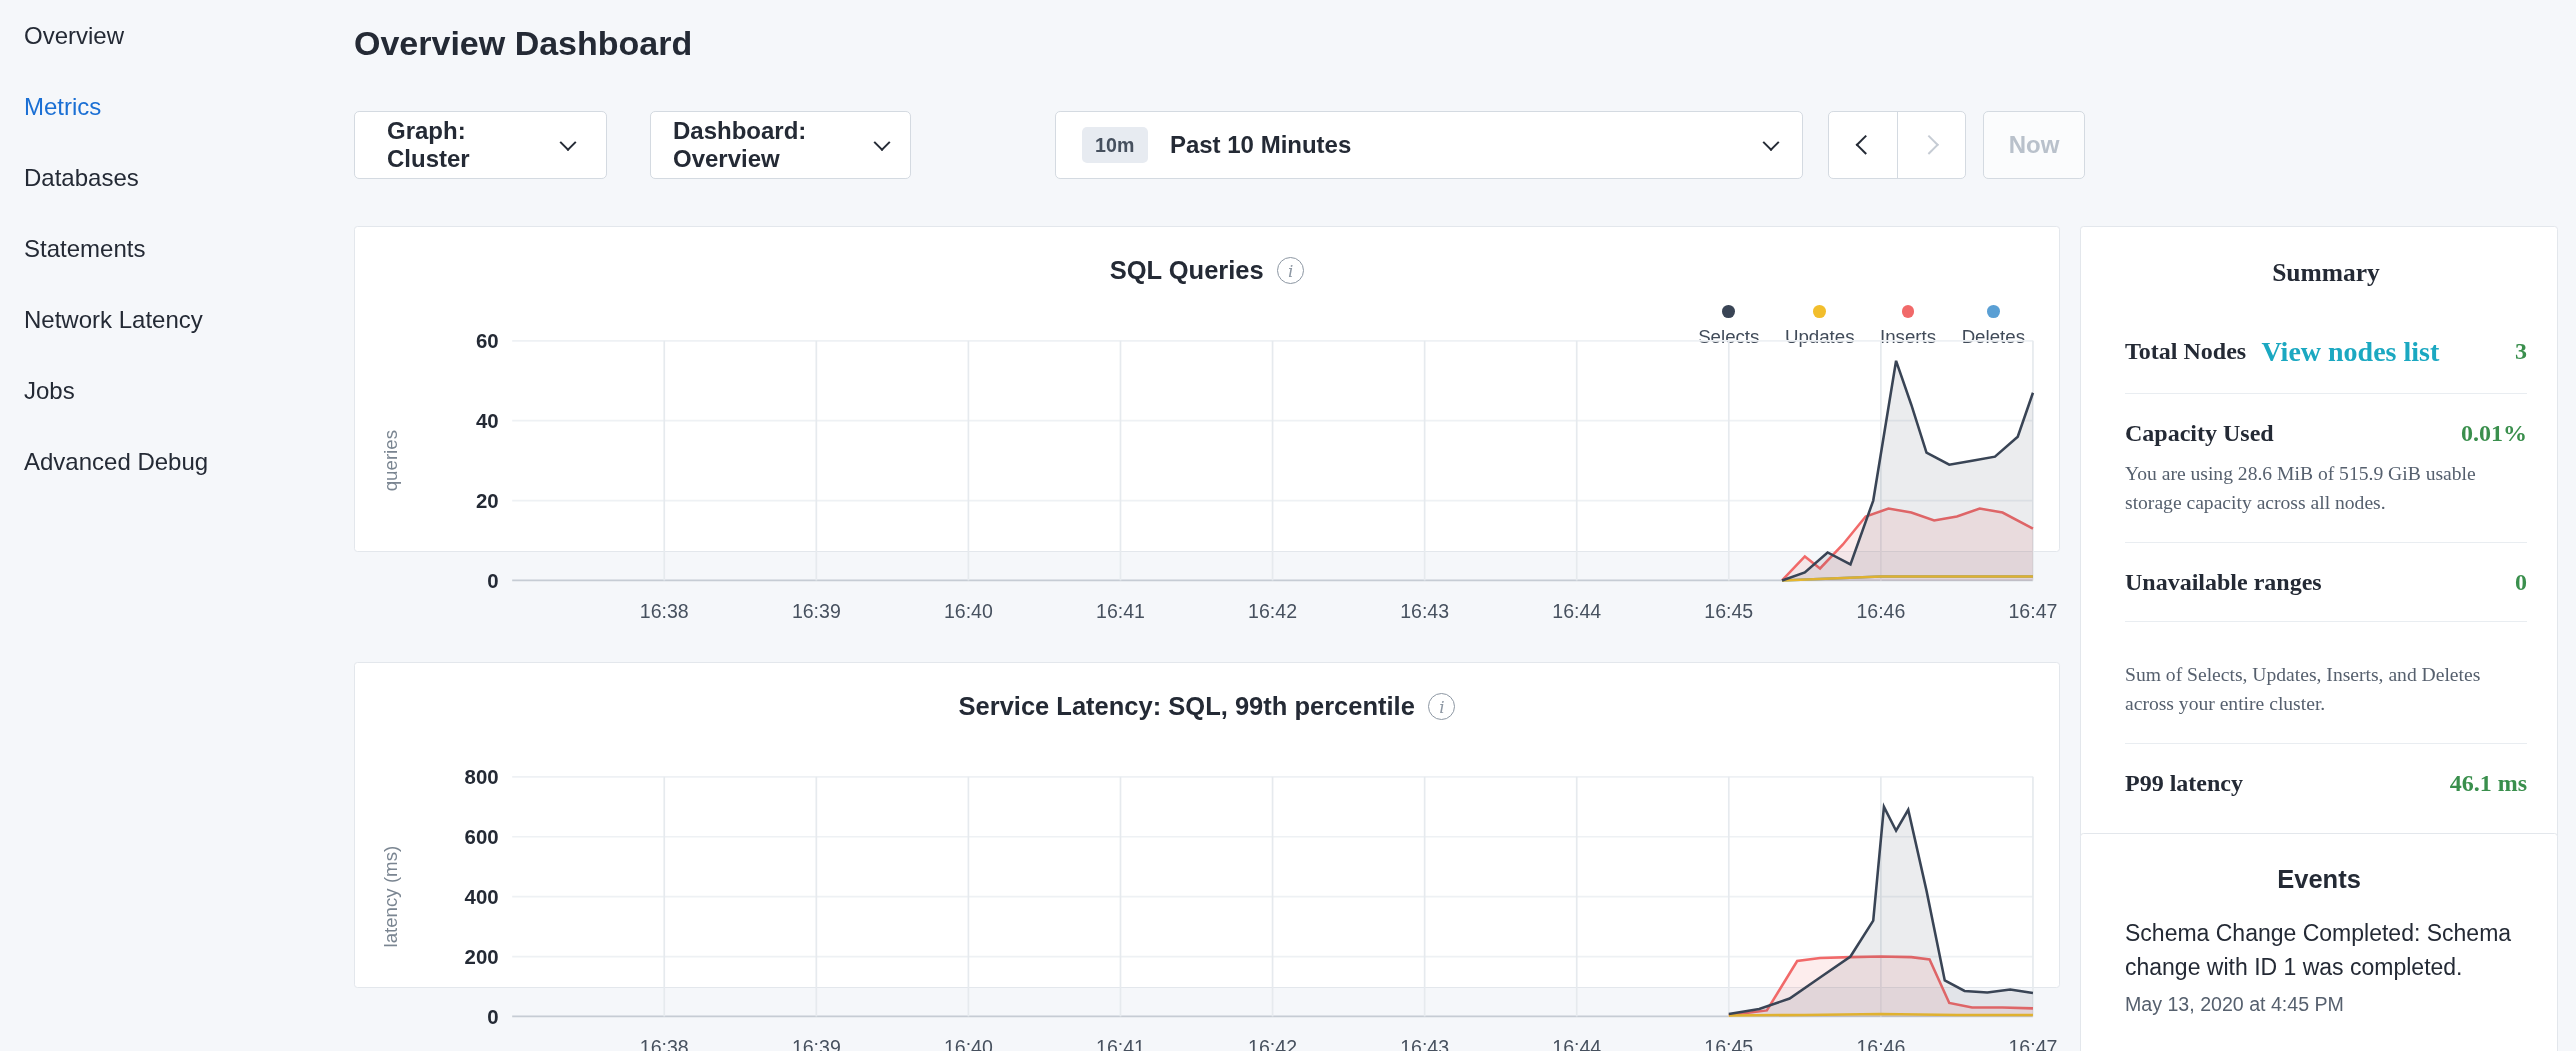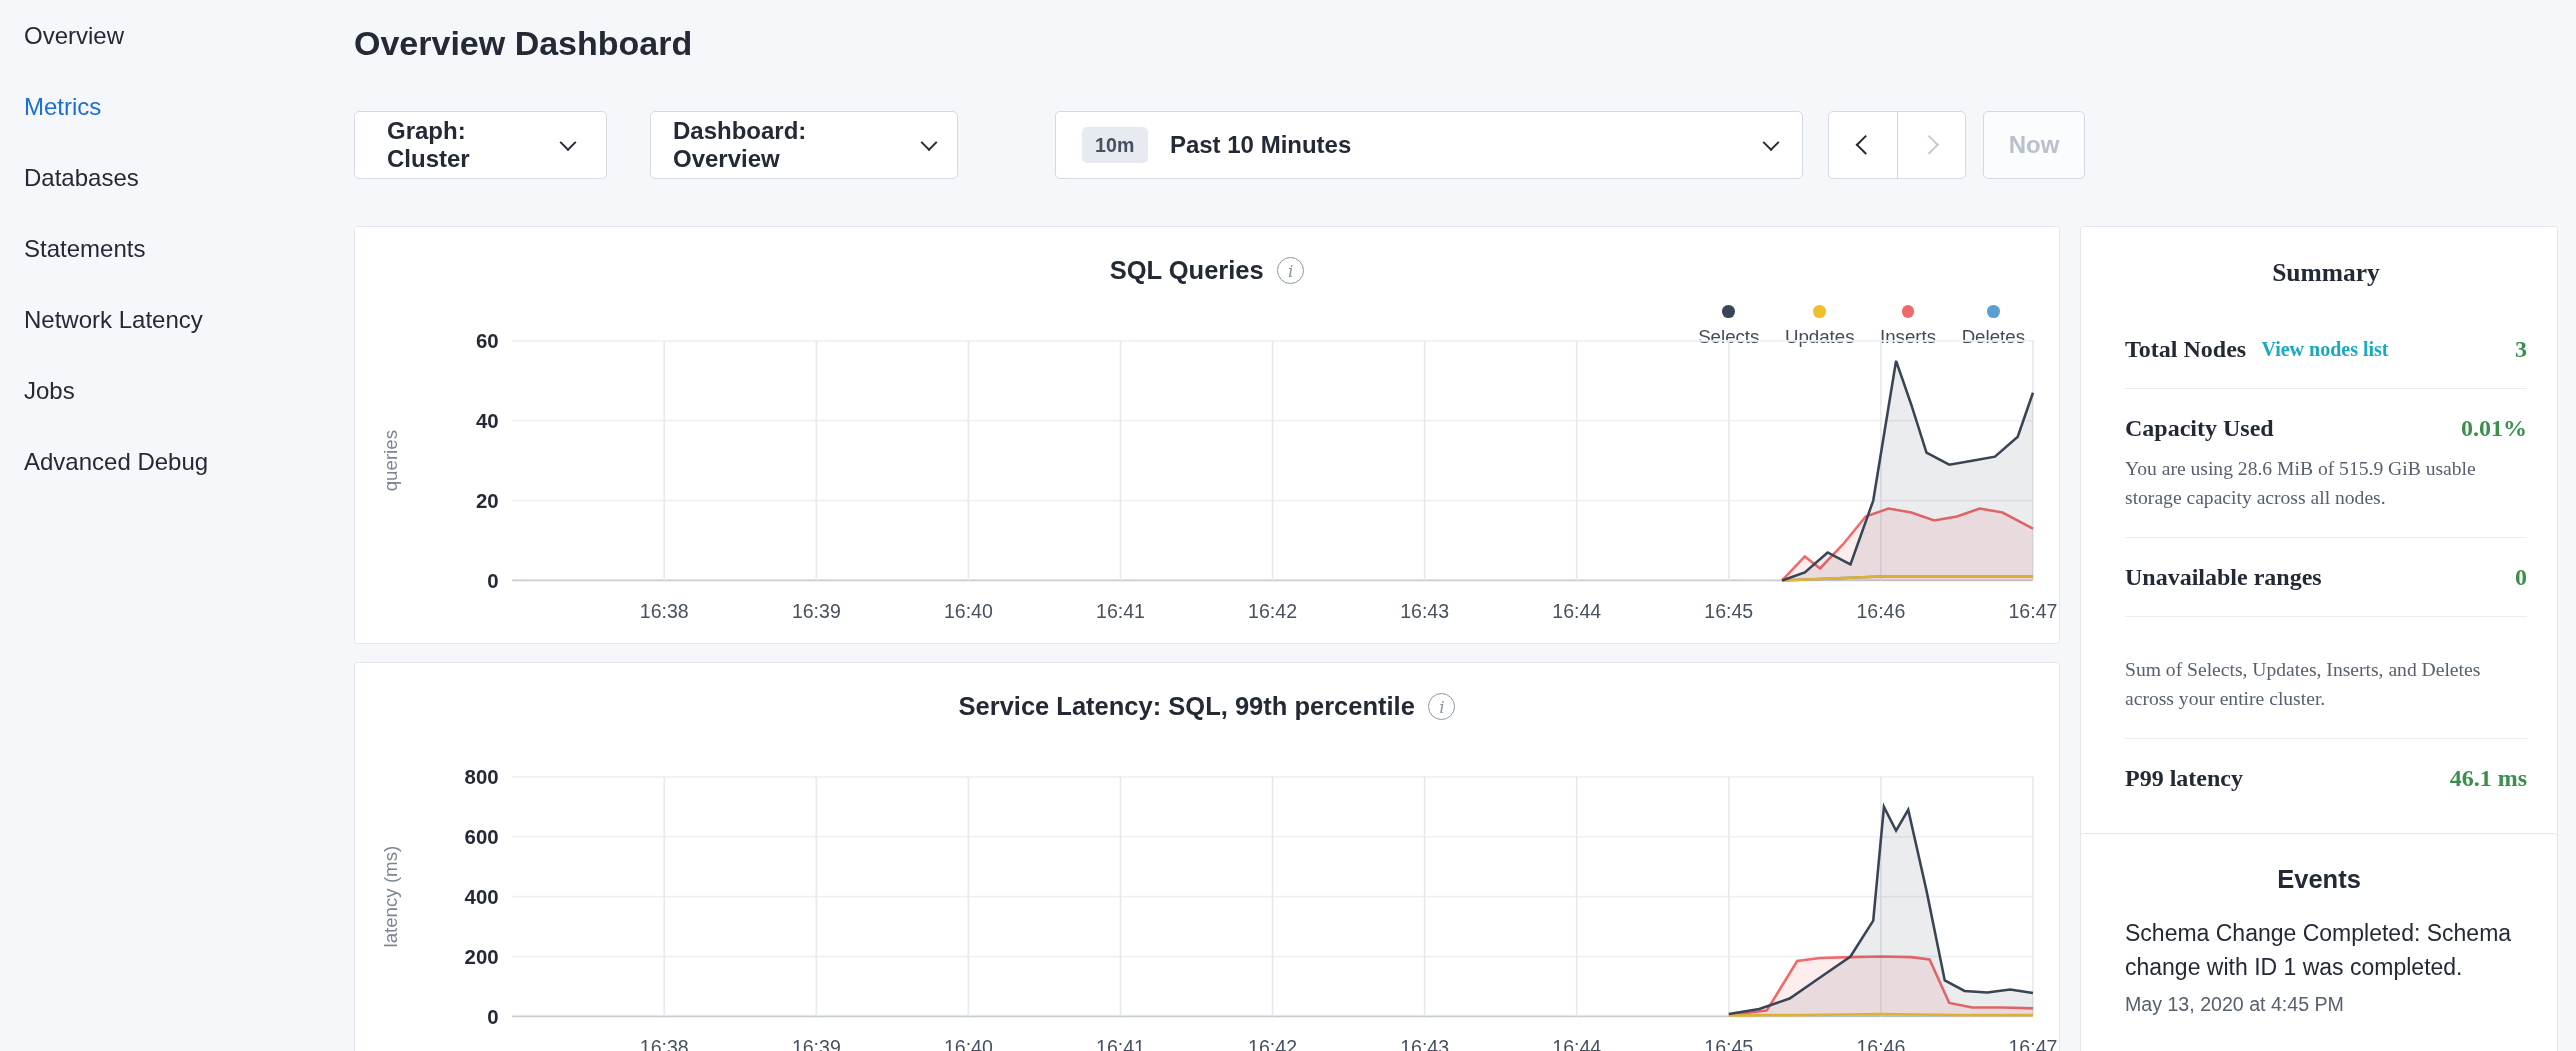--- a/index.html
+++ b/index.html
@@ -13,21 +13,21 @@
               font-size:24px; color:#242a35; cursor:pointer; }
   .nav-item.active { color:#1a6fd4; font-weight:500; }
 
   
   #page-title { position:absolute; left:354px; top:24px; font-size:34px; font-weight:600; }
 
   .ctl { position:absolute; top:111px; height:68px; background:#fff; border:0.9px solid #d4dae1;
          border-radius:5.1px; display:flex; align-items:center; font-size:24px; font-weight:600;
          cursor:pointer; }
   #graph-dropdown     { left:354px;  width:253px; padding:0 32px; justify-content:space-between; }
-  #dashboard-dropdown { left:650px;  width:308px; padding:4px 22px; justify-content:flex-end; }
+  #dashboard-dropdown { left:650px;  width:261px; padding:4px 22px; justify-content:flex-end; }
   #time-dropdown      { left:1055px; width:748px; padding:0 25.5px; }
   .chev-down { width:12px; height:12px; border-right:2.6px solid #242a35; border-bottom:2.6px solid #242a35;
                transform:rotate(45deg) translate(-1.7px,-1.7px); margin-left:15.3px; flex:none; }
   #time-dropdown .chev-down { margin-left:auto; }
   .time-badge { background:#e7ebf1; border-radius:5.1px; padding:6.8px 13.6px; font-size:19.6px;
                 font-weight:700; color:#46505e; margin-right:22px; }
   .time-label { font-size:24px; font-weight:700; }
 
   #arrow-group { position:absolute; left:1828px; top:111px; width:138px; height:68px;
                  background:#fff; border:0.9px solid #d4dae1; border-radius:5.1px; display:flex; }
@@ -35,21 +35,21 @@
   .arrow-btn + .arrow-btn { border-left:0.9px solid #d4dae1; }
   .chev-left  { width:13.6px; height:13.6px; border-right:2.6px solid #242a35; border-bottom:2.6px solid #242a35;
                 transform:rotate(135deg); margin-left:5.1px; }
   .chev-right { width:13.6px; height:13.6px; border-right:2.6px solid #c6ccd4; border-bottom:2.6px solid #c6ccd4;
                 transform:rotate(-45deg); margin-right:5.1px; }
   #now-btn { position:absolute; left:1983px; top:111px; width:102px; height:68px; background:#fbfcfd;
              border:0.9px solid #d4dae1; border-radius:5.1px; font-size:24px; font-weight:600;
              color:#b9c1cb; display:flex; align-items:center; justify-content:center; }
 
   
-  .chart-panel { position:absolute; left:354px; width:1706px; height:418px; background:#fff;
+  .chart-panel { position:absolute; left:354px; width:1706px; height:326px; background:#fff;
                  border:0.9px solid #e3e7ec; border-radius:3.4px; }
   #chart-panel-1 { top:226px; }
   #chart-panel-2 { top:662px; }
   .chart-title-row { position:absolute; top:29px; left:0; width:100%; display:flex;
                      justify-content:center; align-items:center; gap:13.6px; }
   .chart-title { font-size:25.5px; font-weight:600; }
   .info-icon { width:27px; height:27px; border:1.7px solid #8d97a3; border-radius:50%;
                color:#8d97a3; font-size:17px; display:flex; align-items:center;
                justify-content:center; cursor:pointer; }
   .info-icon::after { content:"i"; font-style:italic; font-family:"DejaVu Serif", serif; }
@@ -70,21 +70,21 @@
   
   .side-panel { position:absolute; left:2080px; width:478px; background:#fff;
                 border:0.9px solid #e3e7ec; border-radius:3.4px; }
   #summary-panel { top:226px; min-height:587px; padding:0 30px 22px 44px;font-family:Liberation Serif, serif; }
   #events-panel  { top:833px; height:247px; padding:0 44px; }
   .panel-title { text-align:center; font-size:25.5px; font-weight:700; padding:31px 0 22px 0; }
   .srow { padding:25.5px 0; }
   .srow + .srow { border-top:1.7px solid #e9edf1; }
   .srow-top { display:flex; align-items:center; }
   .slabel { font-size:24px; font-weight:700; }
-  .slink { font-size:20px; font-weight:600; color:#1ba8c1; margin-left:15.3px; cursor:pointer;
+  .slink { font-size:28px; font-weight:600; color:#1ba8c1; margin-left:15.3px; cursor:pointer;
            text-decoration:none; }
   .sval { margin-left:auto; font-size:24px; font-weight:700; color:#3a8f4d; white-space:nowrap; }
   .sdesc { margin-top:12px; font-size:19.6px; line-height:29px; color:#56606e; }
   .event-text { font-size:23px; line-height:34px; color:#242a35; }
   .event-time { margin-top:8.5px; font-size:19.6px; color:#56606e; }
 </style>
 </head>
 <body>
 
 <div id="root">

